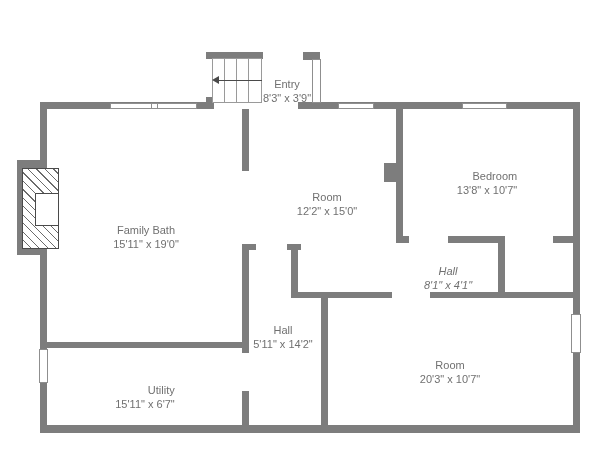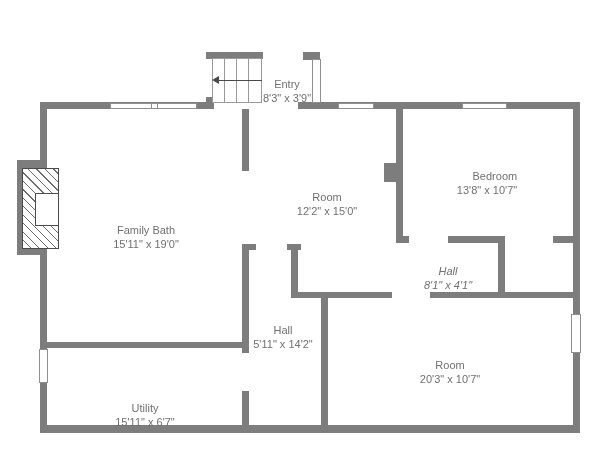--- a/index.html
+++ b/index.html
@@ -116,21 +116,21 @@
     <span class="dims">13'8" x 10'7"</span>
   </div>
   <div class="room-label" style="left:448px;top:223px;font-style:italic;">
     <span>Hall</span>
     <span class="dims">8'1" x 4'1"</span>
   </div>
   <div class="room-label" style="left:283px;top:282px;">
     <span>Hall</span>
     <span class="dims">5'11" x 14'2"</span>
   </div>
-  <div class="room-label" style="left:145px;top:360px;">
+  <div class="room-label" style="left:145px;top:342px;text-align:right;">
     <span>Utility</span>
     <span class="dims">15'11" x 6'7"</span>
   </div>
   <div class="room-label" style="left:450px;top:317px;">
     <span>Room</span>
     <span class="dims">20'3" x 10'7"</span>
   </div>
 
   <div id="disclaimer">Scanned Floor Plan Measurements Deemed Highly Reliable But Not Guaranteed.</div>
   <div id="brand-logo">MARIS</div>

